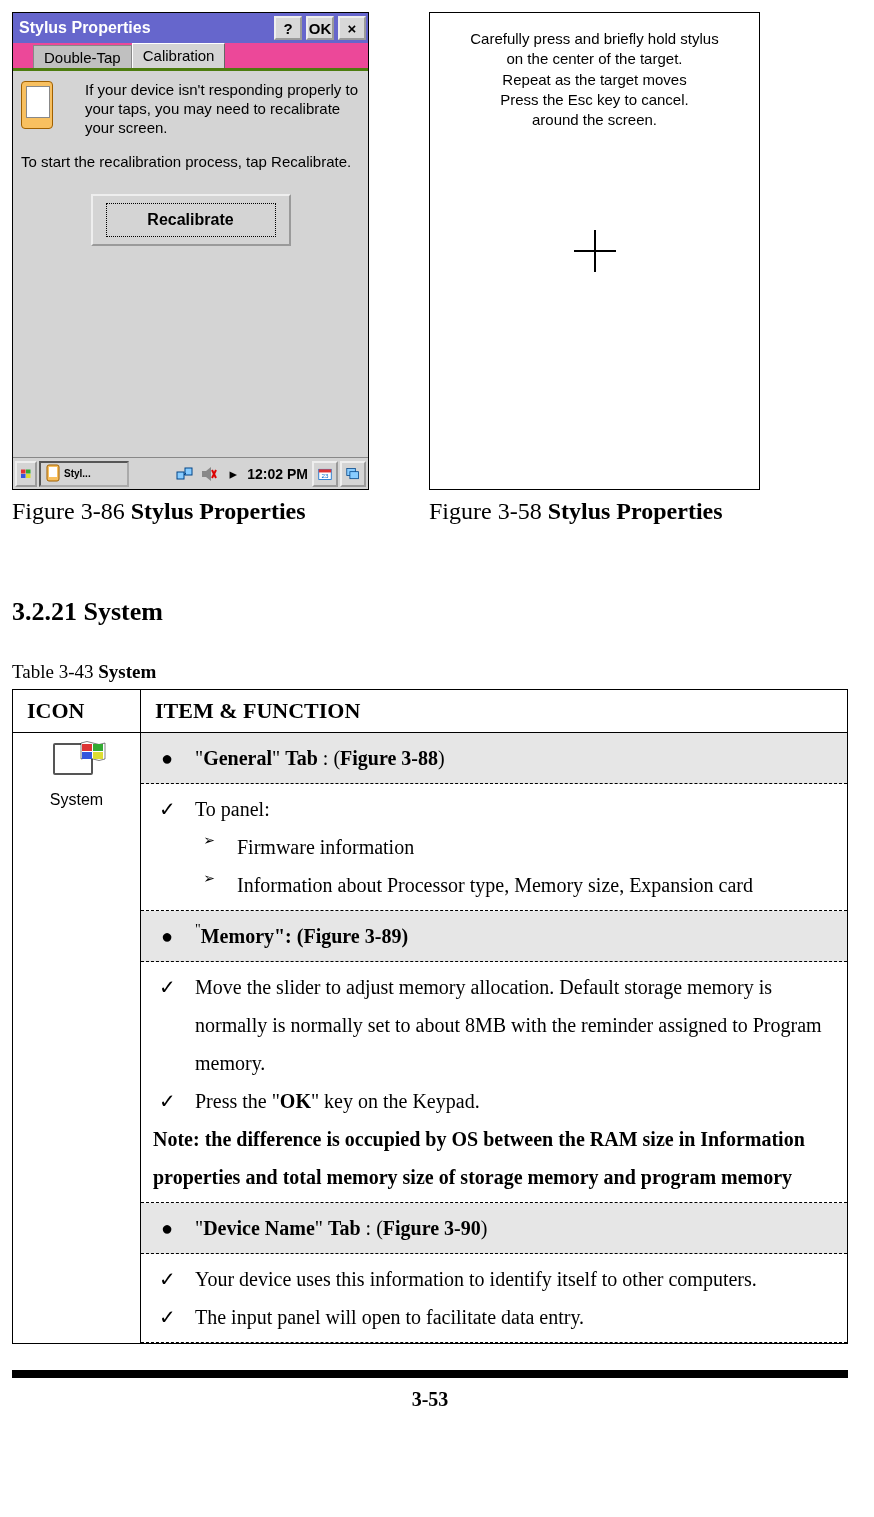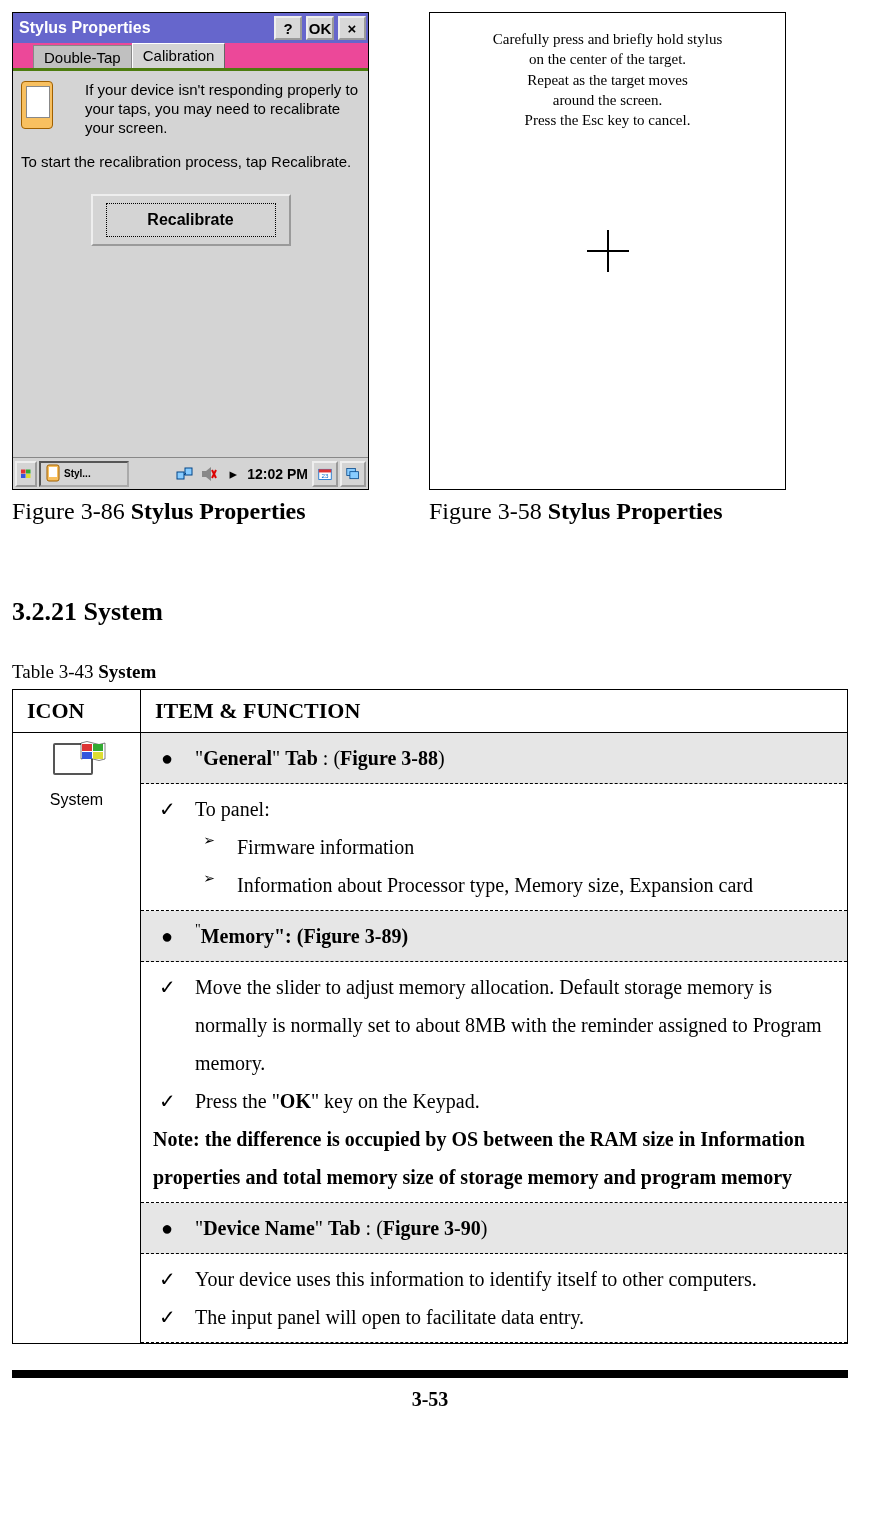--- a/index.html
+++ b/index.html
@@ -134,26 +134,26 @@
 .start-flag { width: 22px; }
 .start-flag svg { display: block; }
 .app-btn { border: 2px inset #aaa; width: 90px; gap: 3px; font-weight: bold; font-size: 10px; justify-content: flex-start; }
 .tray { flex: 1; display: flex; align-items: center; gap: 4px; justify-content: flex-end; padding-right: 2px; }
 .tray-time { font-weight: bold; font-size: 14px; }
 .tray-icon { width: 20px; height: 20px; display: flex; align-items: center; justify-content: center; }
 .tray-end { display: flex; gap: 2px; }
 
 
 .cal-panel {
-  width: 357px;
+  width: 331px;
   height: 478px;
   border: 1px solid #000;
   background: #fff;
   padding: 16px;
-  font-family: Liberation Serif, serif;
+  font-family: Liberation Sans, sans-serif;
   font-size: 15px;
   text-align: center;
   position: relative;
 }
 .cal-text { line-height: 1.35; }
 .cal-cross {
   position: absolute;
   left: 50%; top: 50%;
   transform: translate(-50%, -50%);
 }
@@ -333,22 +333,22 @@
       <span>Figure 3-86 </span><span class="bold">Stylus Properties</span>
     </div>
   </div>
 
   <div class="figure-col">
     <div class="cal-panel">
       <div class="cal-text">
         <div>Carefully press and briefly hold stylus</div>
         <div>on the center of the target.</div>
         <div>Repeat as the target moves</div>
+        <div>Press the Esc key to cancel.</div>
         <div>around the screen.</div>
-        <div>Press the Esc key to cancel.</div>
       </div>
       <div class="cal-cross">
         <svg width="46" height="46" viewBox="0 0 46 46">
           <line x1="23" y1="2" x2="23" y2="44" stroke="#000" stroke-width="2"></line>
           <line x1="2" y1="23" x2="44" y2="23" stroke="#000" stroke-width="2"></line>
         </svg>
       </div>
     </div>
     <div class="figure-caption">
       <span>Figure 3-58 </span><span class="bold">Stylus Properties</span>

